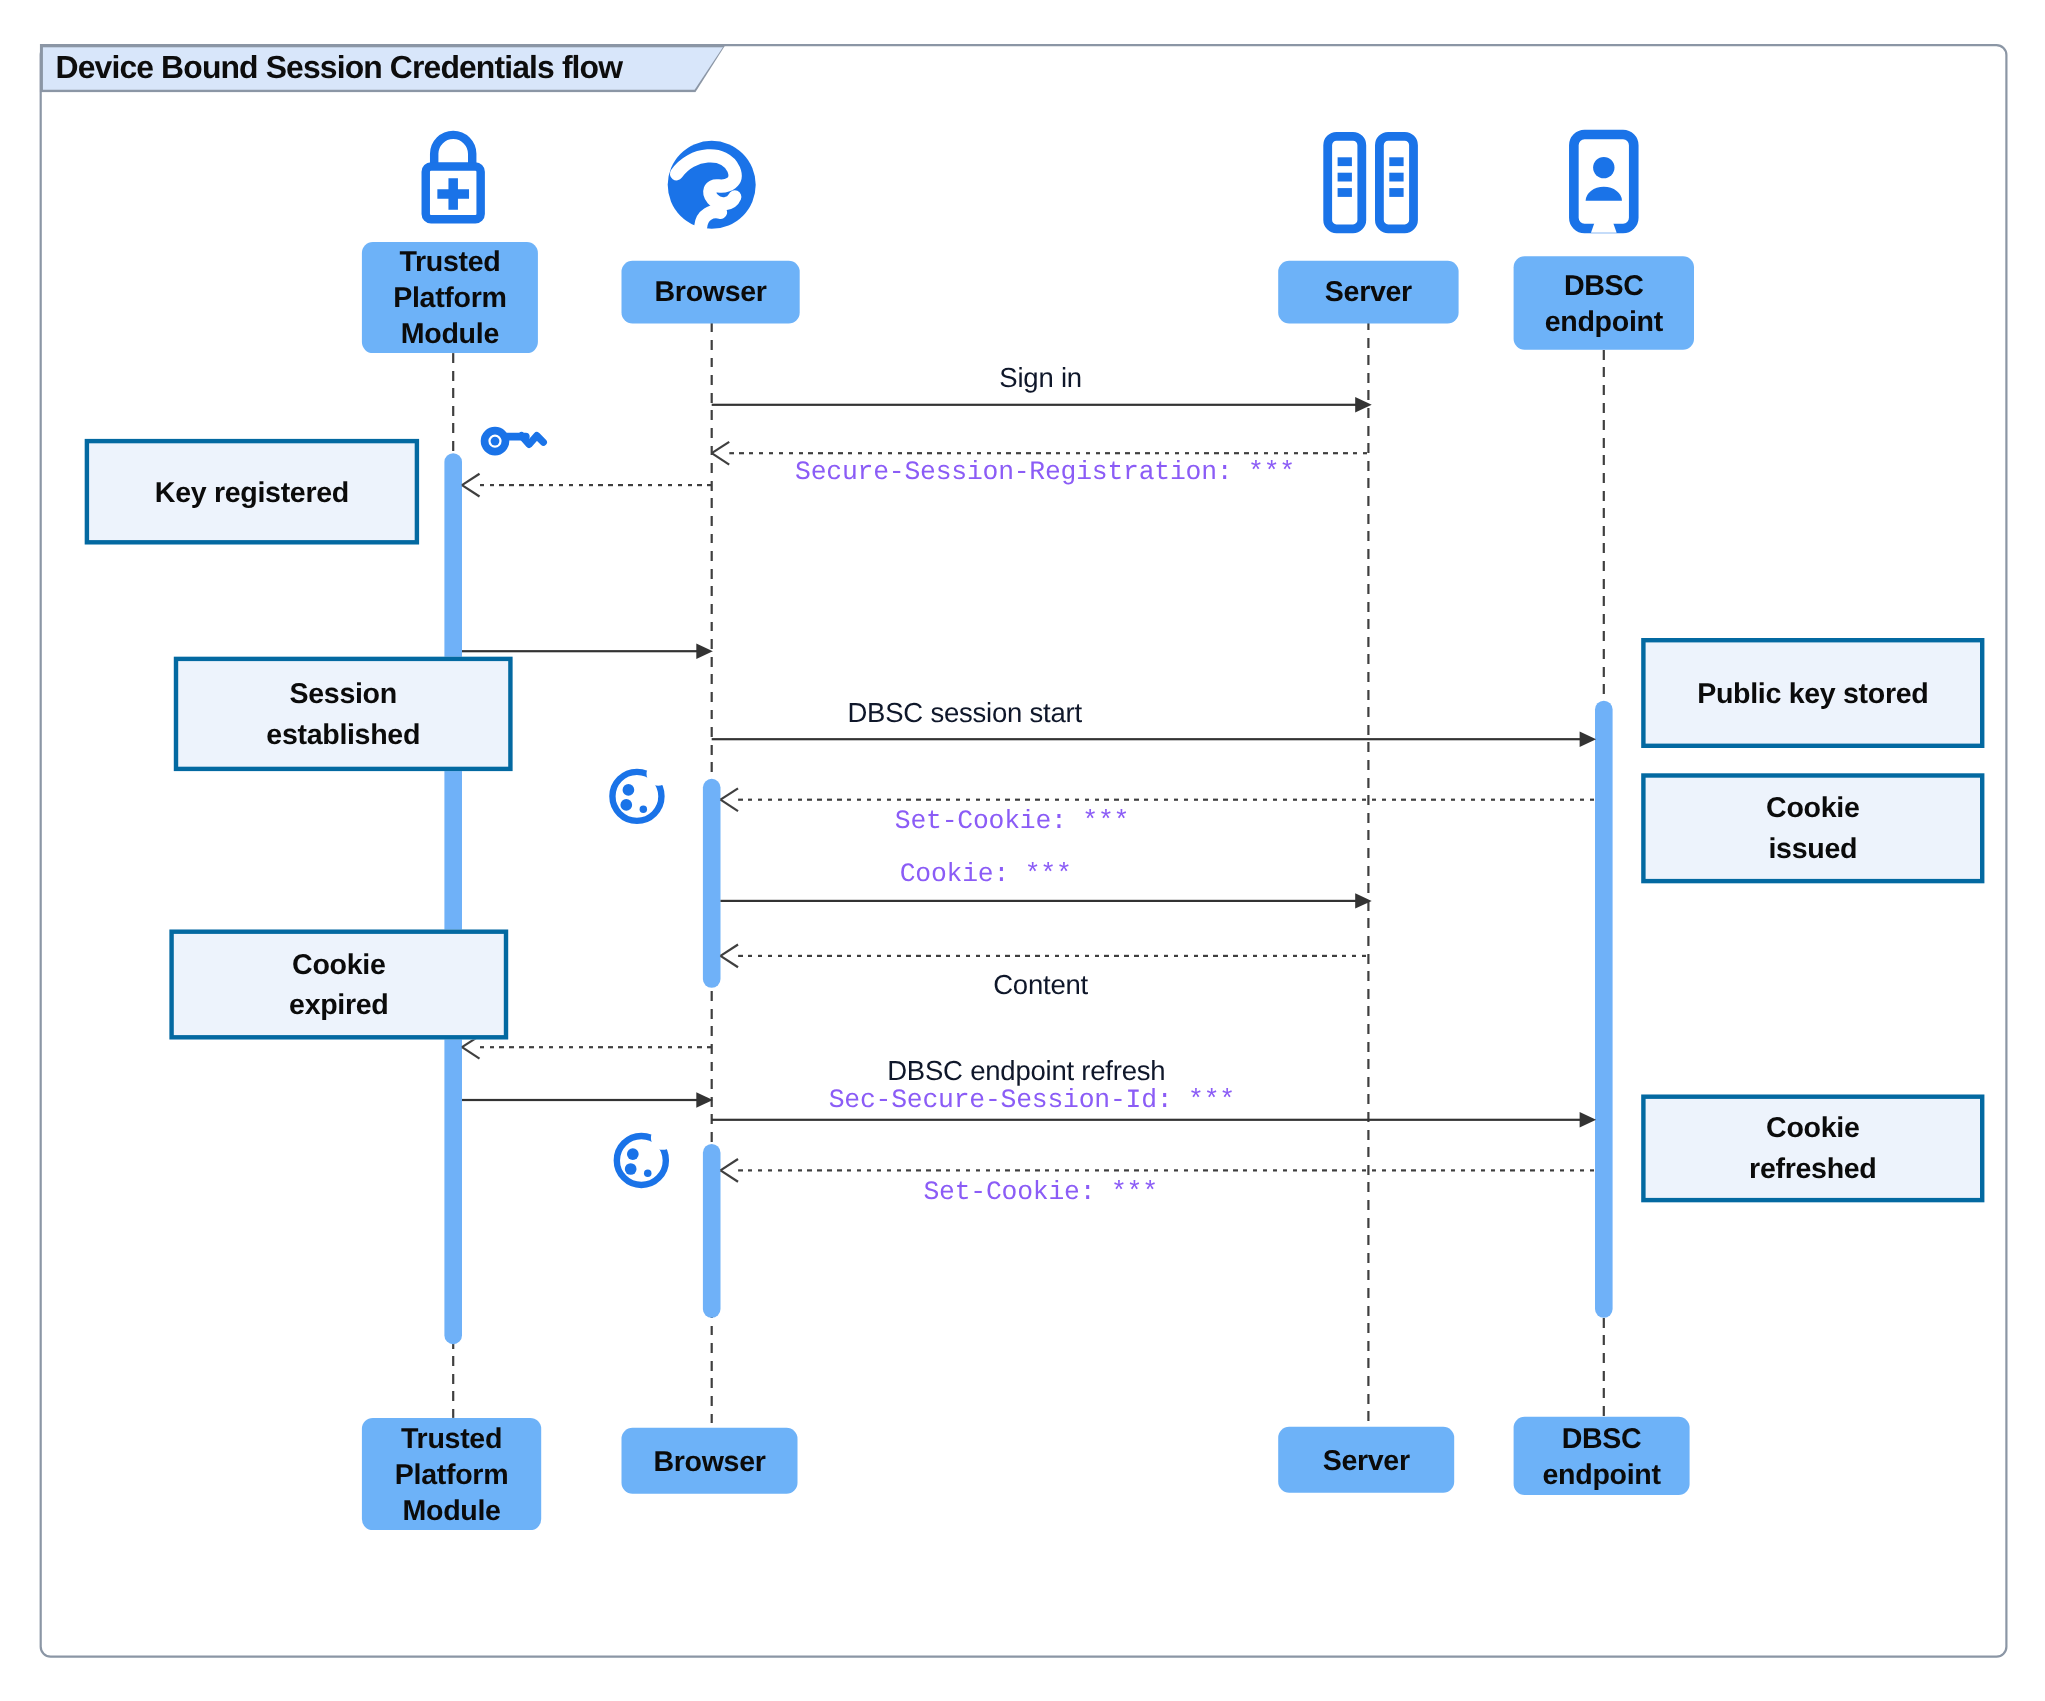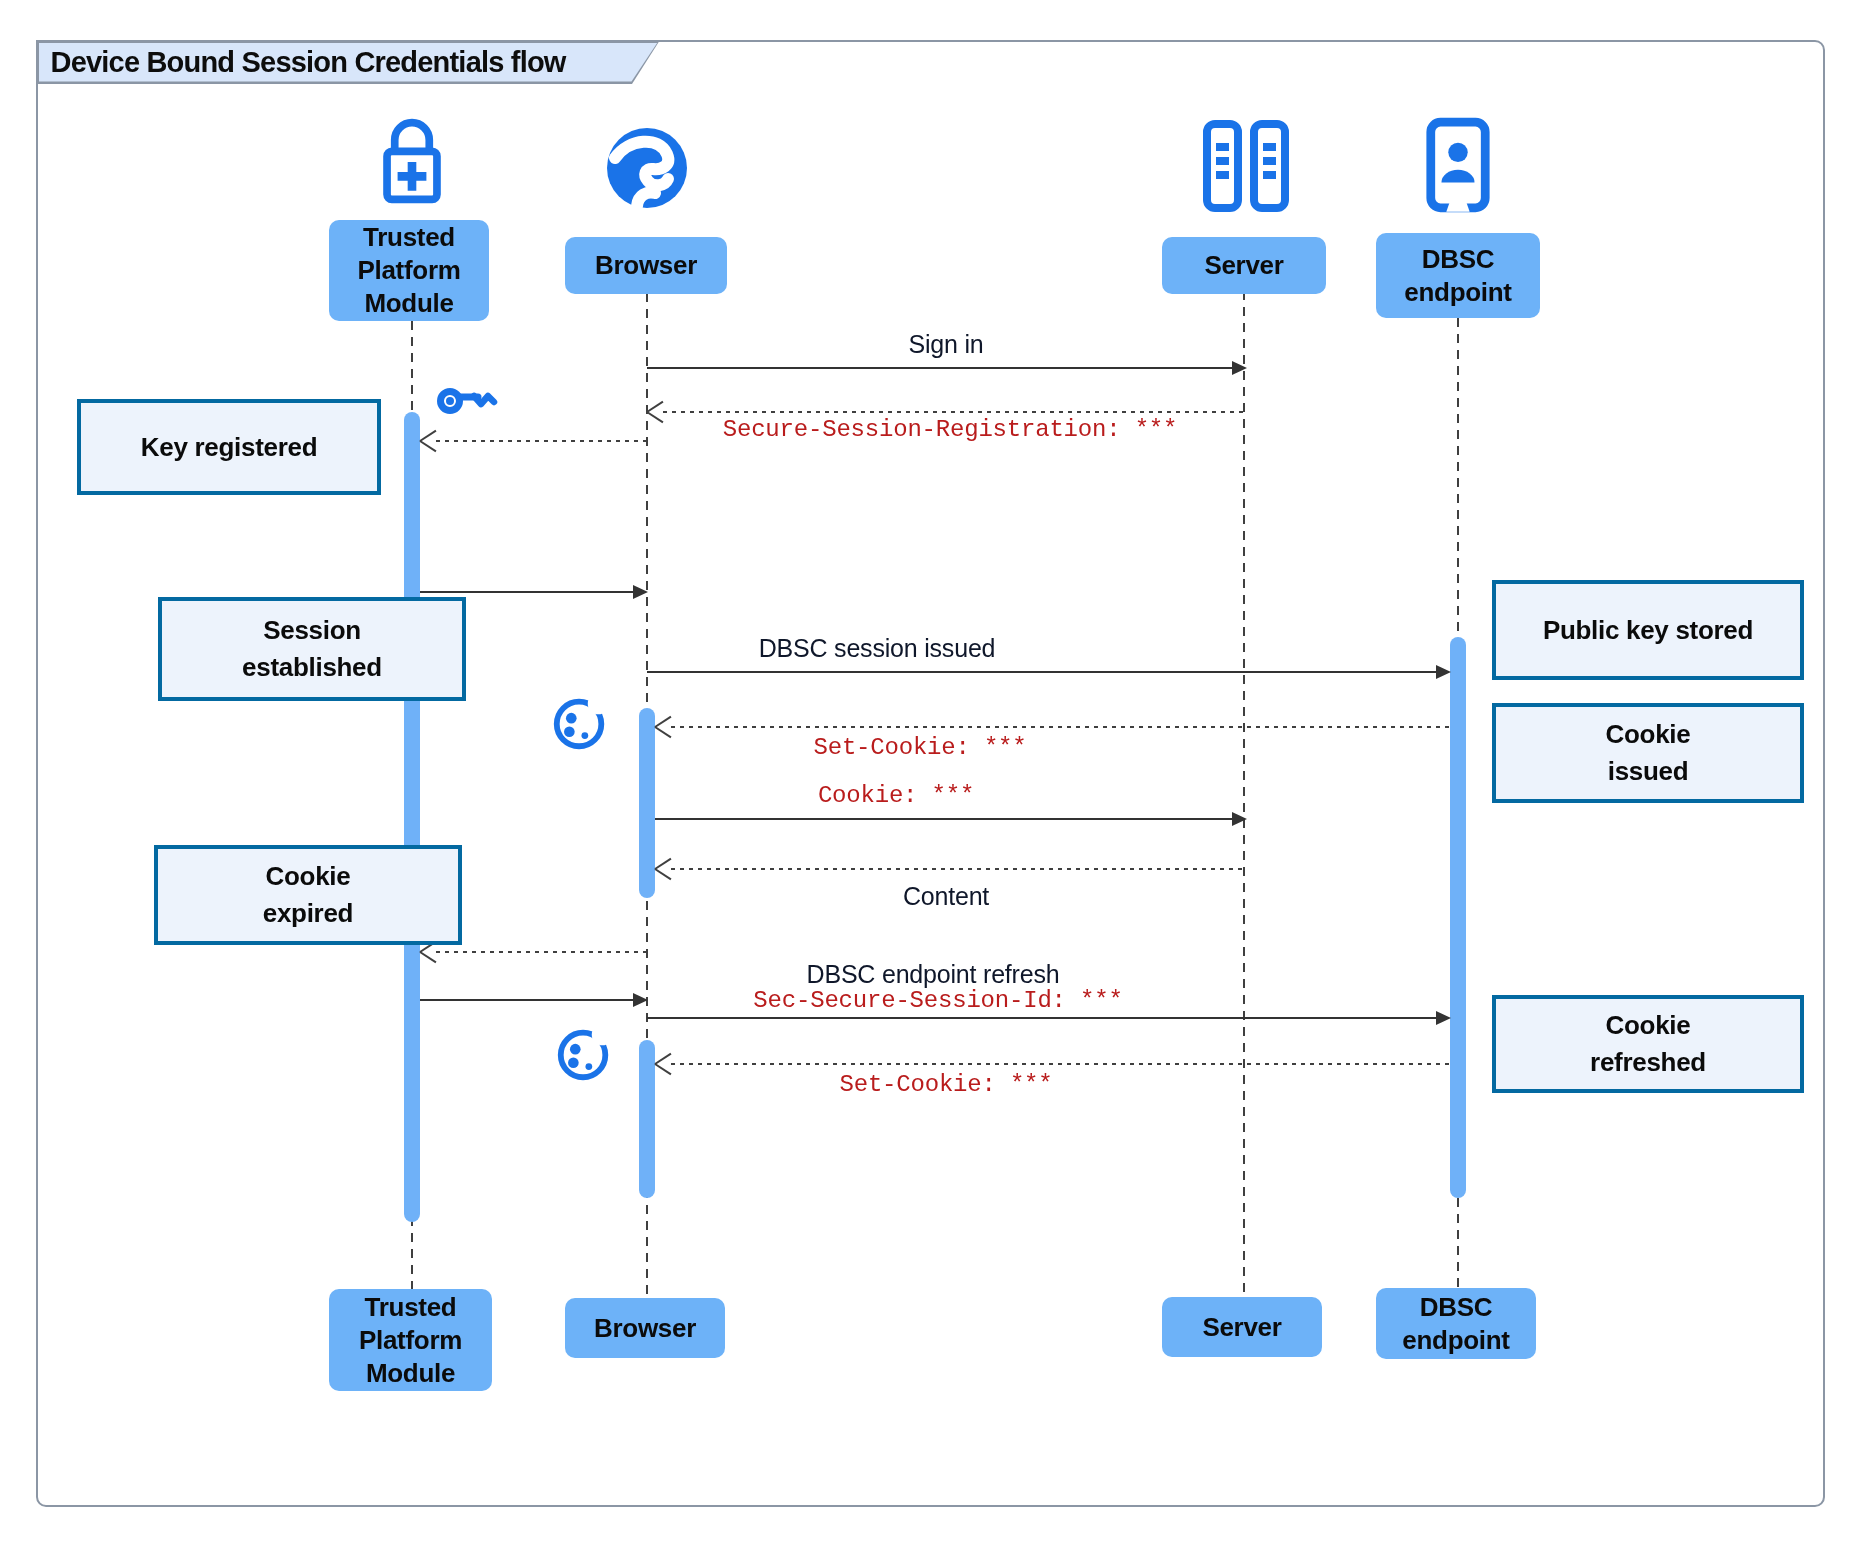--- a/index.html
+++ b/index.html
@@ -35,21 +35,21 @@
   .head-solid{position:absolute;right:-1px;top:-6px;width:0;height:0;
           border-top:7px solid transparent;border-bottom:7px solid transparent;
           border-left:15px solid #333;}
   .head-open{position:absolute;left:0;top:1px;width:0;height:0;}
   .head-open::before,.head-open::after{content:"";position:absolute;left:0;top:-1px;
           width:19px;height:2px;background:#3f3f3f;transform-origin:0 50%;}
   .head-open::before{transform:rotate(-33deg);}
   .head-open::after{transform:rotate(33deg);}
   .msg-label{position:absolute;transform:translateX(-50%);z-index:4;
           font-size:25px;color:#0f172a;white-space:nowrap;letter-spacing:-0.2px;}
-  .msg-label.mono{font-family:"Liberation Mono",monospace;font-size:24px;color:#b91c1c;}
+  .msg-label.mono{font-family:"Liberation Mono",monospace;font-size:24px;color:#8b5cf6;}
   .icon{position:absolute;z-index:7;}
 </style>
 </head>
 <body>
 
 <div class="canvas">
 
   <div class="frame"></div>
 
   <div class="banner">
@@ -124,21 +124,21 @@
     <path d="M23 19 H42" stroke="#1a73e8" stroke-width="7" stroke-linecap="round"></path>
     <polyline points="38,18 45,26 52,18 58,24" fill="none" stroke="#1a73e8" stroke-width="6.5" stroke-linecap="round" stroke-linejoin="round"></polyline>
   </svg>
   <div class="note" style="left:77px;top:399px;width:304px;height:96px;">Key registered</div>
 
   <div class="arrow" style="left:420px;top:591px;width:227px;">
     <div class="line-solid" style="right:13px;"></div>
       <span class="head-solid"></span>
   </div>
 
-  <span class="msg-label" style="left:877px;top:634px;">DBSC session issued</span>
+  <span class="msg-label" style="left:877px;top:634px;">DBSC session start</span>
   <div class="arrow" style="left:647px;top:671px;width:803px;">
     <div class="line-solid" style="right:13px;"></div>
       <span class="head-solid"></span>
   </div>
 
   <div class="note" style="left:1492px;top:580px;width:312px;height:100px;">Public key stored</div>
   <div class="note" style="left:1492px;top:703px;width:312px;height:100px;">Cookie
 issued</div>
 
   <svg class="icon" style="left:549px;top:692px;" width="62" height="62" viewBox="0 0 64 64">

